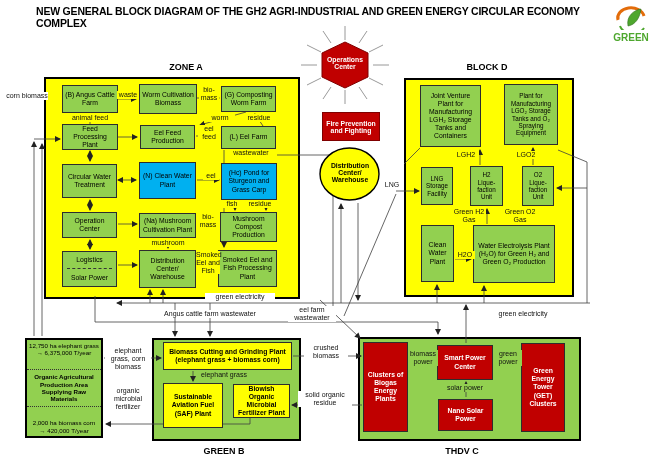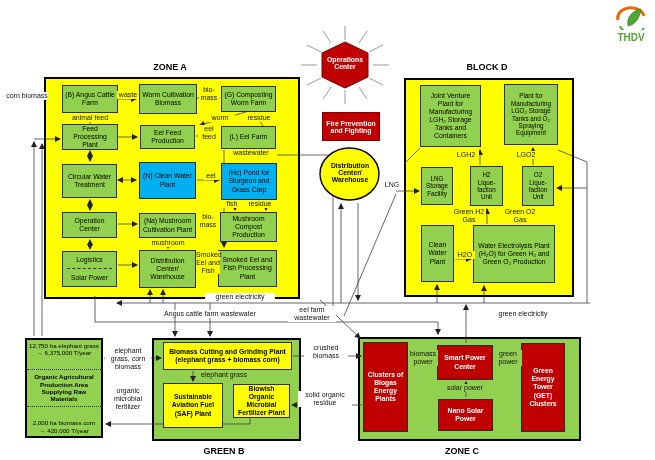--- a/index.html
+++ b/index.html
@@ -39,39 +39,40 @@
   #hub-label{color:#000;font-weight:600;}
   
   #logo{left:610px;top:4px;width:42px;text-align:center;z-index:5;}
   #logo .logo-text{font-size:10px;font-weight:bold;color:#4ea72e;margin-top:-2px;}
 </style>
 </head>
 <body>
 
 <div id="canvas">
 
+  <div class="abs" id="title">NEW GENERAL BLOCK DIAGRAM OF THE GH2 AGRI-INDUSTRIAL AND GREEN ENERGY CIRCULAR ECONOMY COMPLEX</div>
 
   <div class="abs" id="logo">
     <svg width="34" height="26" viewBox="0 0 34 26">
       <path d="M4 16 A 13 10 0 0 1 30 12" fill="none" stroke="#e36c0a" stroke-width="3"></path>
       <path d="M30 24 A 13 10 0 0 1 6 22" fill="none" stroke="#4ea72e" stroke-width="2"></path>
       <path d="M14 22 C 12 12, 20 6, 27 5 C 26 14, 21 21, 14 22 Z" fill="#4ea72e" stroke="#2f6b1d" stroke-width="0.6"></path>
     </svg>
-    <div class="logo-text">THDV</div>
+    <div class="logo-text">GREEN</div>
   </div>
 
   <div class="abs zone" style="left:44px;top:77px;width:252px;height:218px;"></div>
   <div class="abs zone" style="left:404px;top:78px;width:166px;height:215px;"></div>
   <div class="abs zonegreen" style="left:152px;top:338px;width:145px;height:99px;"></div>
   <div class="abs zonegreen" style="left:358px;top:337px;width:219px;height:100px;"></div>
 
-  <div class="abs ztitle" style="left:140px;top:62px;width:60px;">ZONE A</div>
+  <div class="abs ztitle" style="left:156px;top:62px;width:60px;">ZONE A</div>
   <div class="abs ztitle" style="left:457px;top:62px;width:60px;">BLOCK D</div>
   <div class="abs ztitle" style="left:194px;top:446px;width:60px;">GREEN B</div>
-  <div class="abs ztitle" style="left:432px;top:446px;width:60px;">ZONE C</div>
+  <div class="abs ztitle" style="left:432px;top:446px;width:60px;">THDV C</div>
 
   <svg class="wires" width="655" height="460" viewBox="0 0 655 460">
     <defs>
       <marker id="arr" markerWidth="6" markerHeight="6" refX="5" refY="3" orient="auto" markerUnits="userSpaceOnUse">
         <path d="M0,0 L6,3 L0,6 Z" fill="#222"></path>
       </marker>
       <marker id="arrS" markerWidth="6" markerHeight="6" refX="5" refY="3" orient="auto-start-reverse" markerUnits="userSpaceOnUse">
         <path d="M0,0 L6,3 L0,6 Z" fill="#222"></path>
       </marker>
     </defs>

